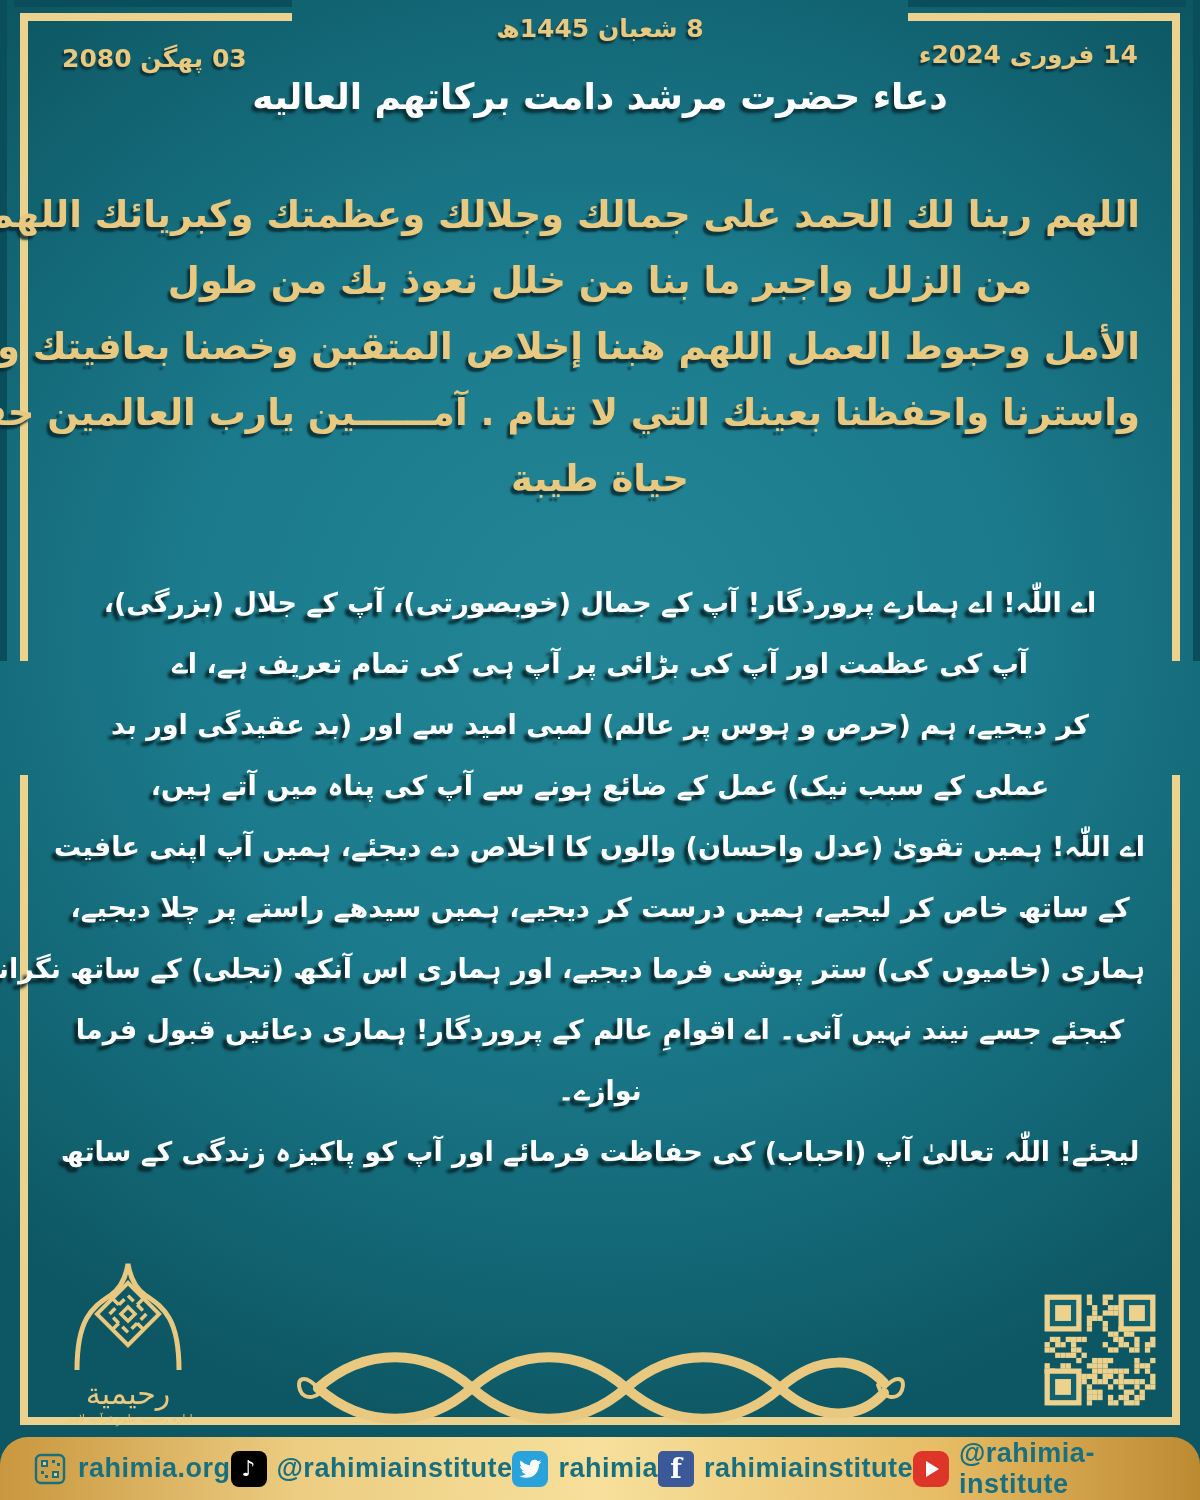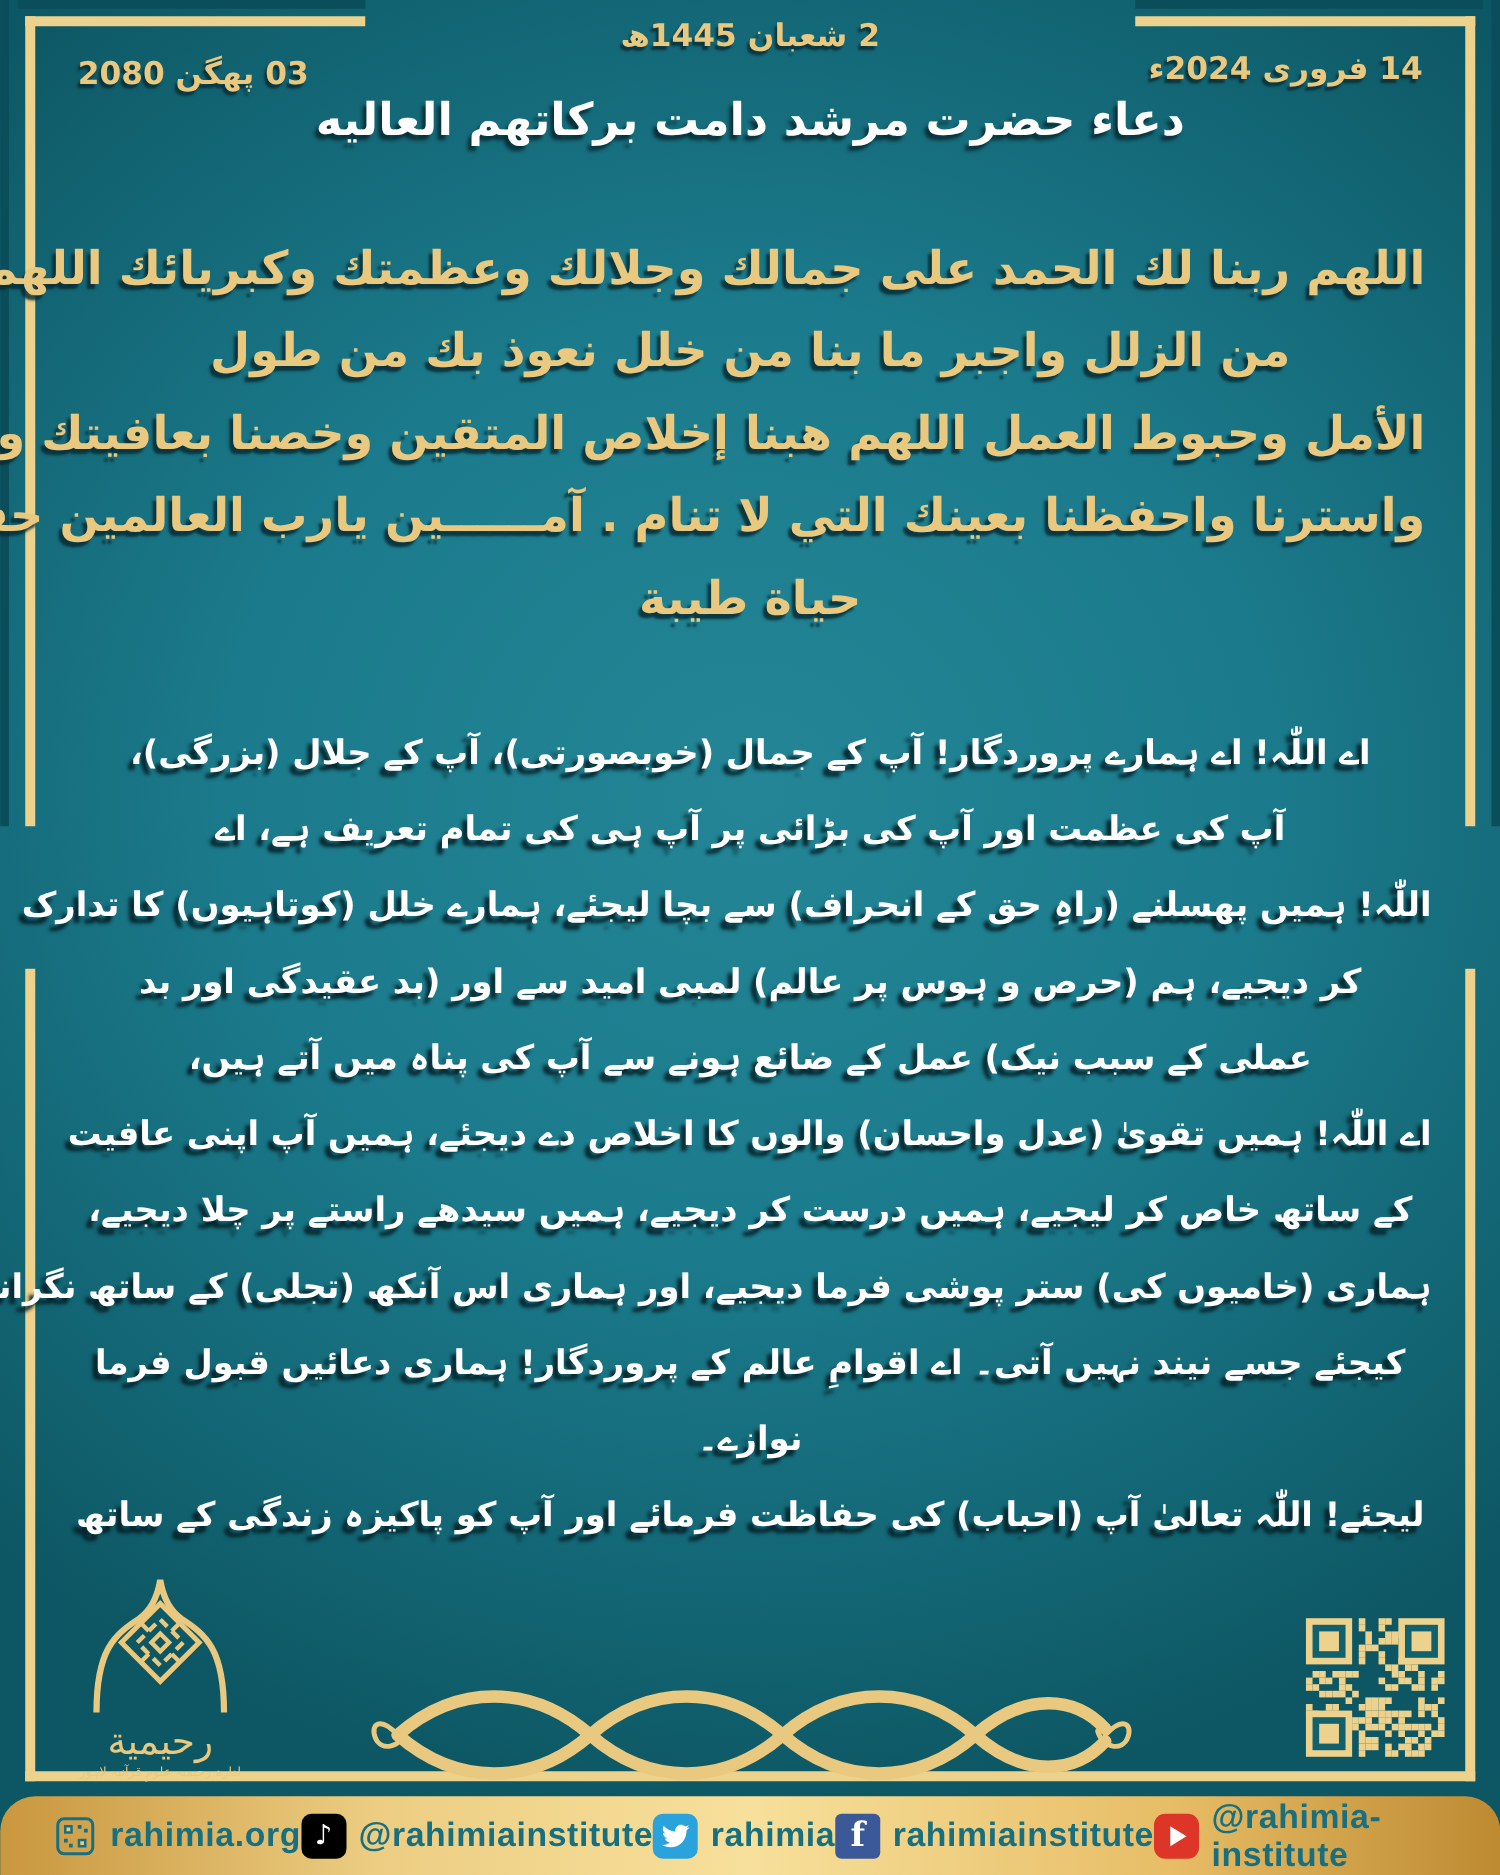--- a/index.html
+++ b/index.html
@@ -49,21 +49,21 @@
 
   
   .flourish{position:absolute;left:290px;top:1345px;width:620px;height:86px;}
 
   
   .footer-bar{
     position:absolute;left:0;right:0;bottom:0;height:63px;
     border-radius:28px 28px 0 0;
     background:linear-gradient(90deg,#c9973e 0%,#eccd82 25%,#f7e09b 50%,#e7bd66 78%,#bd8a31 100%);
     display:flex;align-items:center;justify-content:space-between;
-    padding:0 42px;box-sizing:border-box;
+    padding:0 32px;box-sizing:border-box;
   }
   .social-item{display:flex;align-items:center;gap:10px;direction:ltr;}
   .social-handle{color:#186f80;font-family:"Liberation Sans",sans-serif;
         font-weight:bold;font-size:27px;letter-spacing:.5px;}
   .icon-box{width:36px;height:36px;display:flex;align-items:center;justify-content:center;flex:0 0 auto;}
   .yt{background:#dd3528;border-radius:9px;}
   .yt-play{width:0;height:0;border-top:8px solid transparent;border-bottom:8px solid transparent;border-left:13px solid #fff;margin-left:3px;}
   .fb{background:#3b5998;border-radius:5px;color:#fff;font-weight:bold;font-size:27px;font-family:"DejaVu Serif",serif;}
   .tw{background:#2aa3dc;border-radius:8px;}
   .tk{background:#000;border-radius:8px;color:#fff;font-size:22px;font-weight:bold;}
@@ -78,37 +78,36 @@
   <div class="bracket dark d-left-v"></div>
   <div class="bracket dark d-right-v"></div>
   <div class="bracket b-top-left-h"></div>
   <div class="bracket b-top-right-h"></div>
   <div class="bracket b-left-v-top"></div>
   <div class="bracket b-right-v-top"></div>
   <div class="bracket b-left-v-bot"></div>
   <div class="bracket b-right-v-bot"></div>
   <div class="bracket b-bottom-h"></div>
 
-  <div class="date date-hijri">2 شعبان 1445ھ</div>
+  <div class="date date-hijri">8 شعبان 1445ھ</div>
   <div class="date date-gregorian">14 فروری 2024ء</div>
   <div class="date date-bikrami">03 پھگن 2080</div>
   <div class="page-title">دعاء حضرت مرشد دامت برکاتهم العاليه</div>
 
   <div class="arabic-block" id="arabic-block">
       <div class="arabic-line">اللهم ربنا لك الحمد على جمالك وجلالك وعظمتك وكبريائك اللهم اعصمنا</div>
       <div class="arabic-line">من الزلل واجبر ما بنا من خلل نعوذ بك من طول</div>
       <div class="arabic-line">الأمل وحبوط العمل اللهم هبنا إخلاص المتقين وخصنا بعافيتك وأصلحنا واهدنا</div>
       <div class="arabic-line">واسترنا واحفظنا بعينك التي لا تنام . آمــــــين يارب العالمين حفظكم الله وأحياكم</div>
       <div class="arabic-line">حياة طيبة</div>
     </div>
 
   <div class="urdu-block" id="urdu-block">
       <div class="urdu-line">اے اللّٰہ! اے ہمارے پروردگار! آپ کے جمال (خوبصورتی)، آپ کے جلال (بزرگی)،</div>
       <div class="urdu-line">آپ کی عظمت اور آپ کی بڑائی پر آپ ہی کی تمام تعریف ہے، اے</div>
-      <div class="urdu-line">اللّٰہ! ہمیں پھسلنے (راہِ حق کے انحراف) سے بچا لیجئے، ہمارے خلل (کوتاہیوں) کا تدارک</div>
       <div class="urdu-line">کر دیجیے، ہم (حرص و ہوس پر عالم) لمبی امید سے اور (بد عقیدگی اور بد</div>
       <div class="urdu-line">عملی کے سبب نیک) عمل کے ضائع ہونے سے آپ کی پناہ میں آتے ہیں،</div>
       <div class="urdu-line">اے اللّٰہ! ہمیں تقویٰ (عدل واحسان) والوں کا اخلاص دے دیجئے، ہمیں آپ اپنی عافیت</div>
       <div class="urdu-line">کے ساتھ خاص کر لیجیے، ہمیں درست کر دیجیے، ہمیں سیدھے راستے پر چلا دیجیے،</div>
       <div class="urdu-line">ہماری (خامیوں کی) ستر پوشی فرما دیجیے، اور ہماری اس آنکھ (تجلی) کے ساتھ نگرانی</div>
       <div class="urdu-line">کیجئے جسے نیند نہیں آتی۔ اے اقوامِ عالم کے پروردگار! ہماری دعائیں قبول فرما</div>
       <div class="urdu-line">نوازے۔</div>
       <div class="urdu-line">لیجئے! اللّٰہ تعالیٰ آپ (احباب) کی حفاظت فرمائے اور آپ کو پاکیزہ زندگی کے ساتھ</div>
     </div>
 

